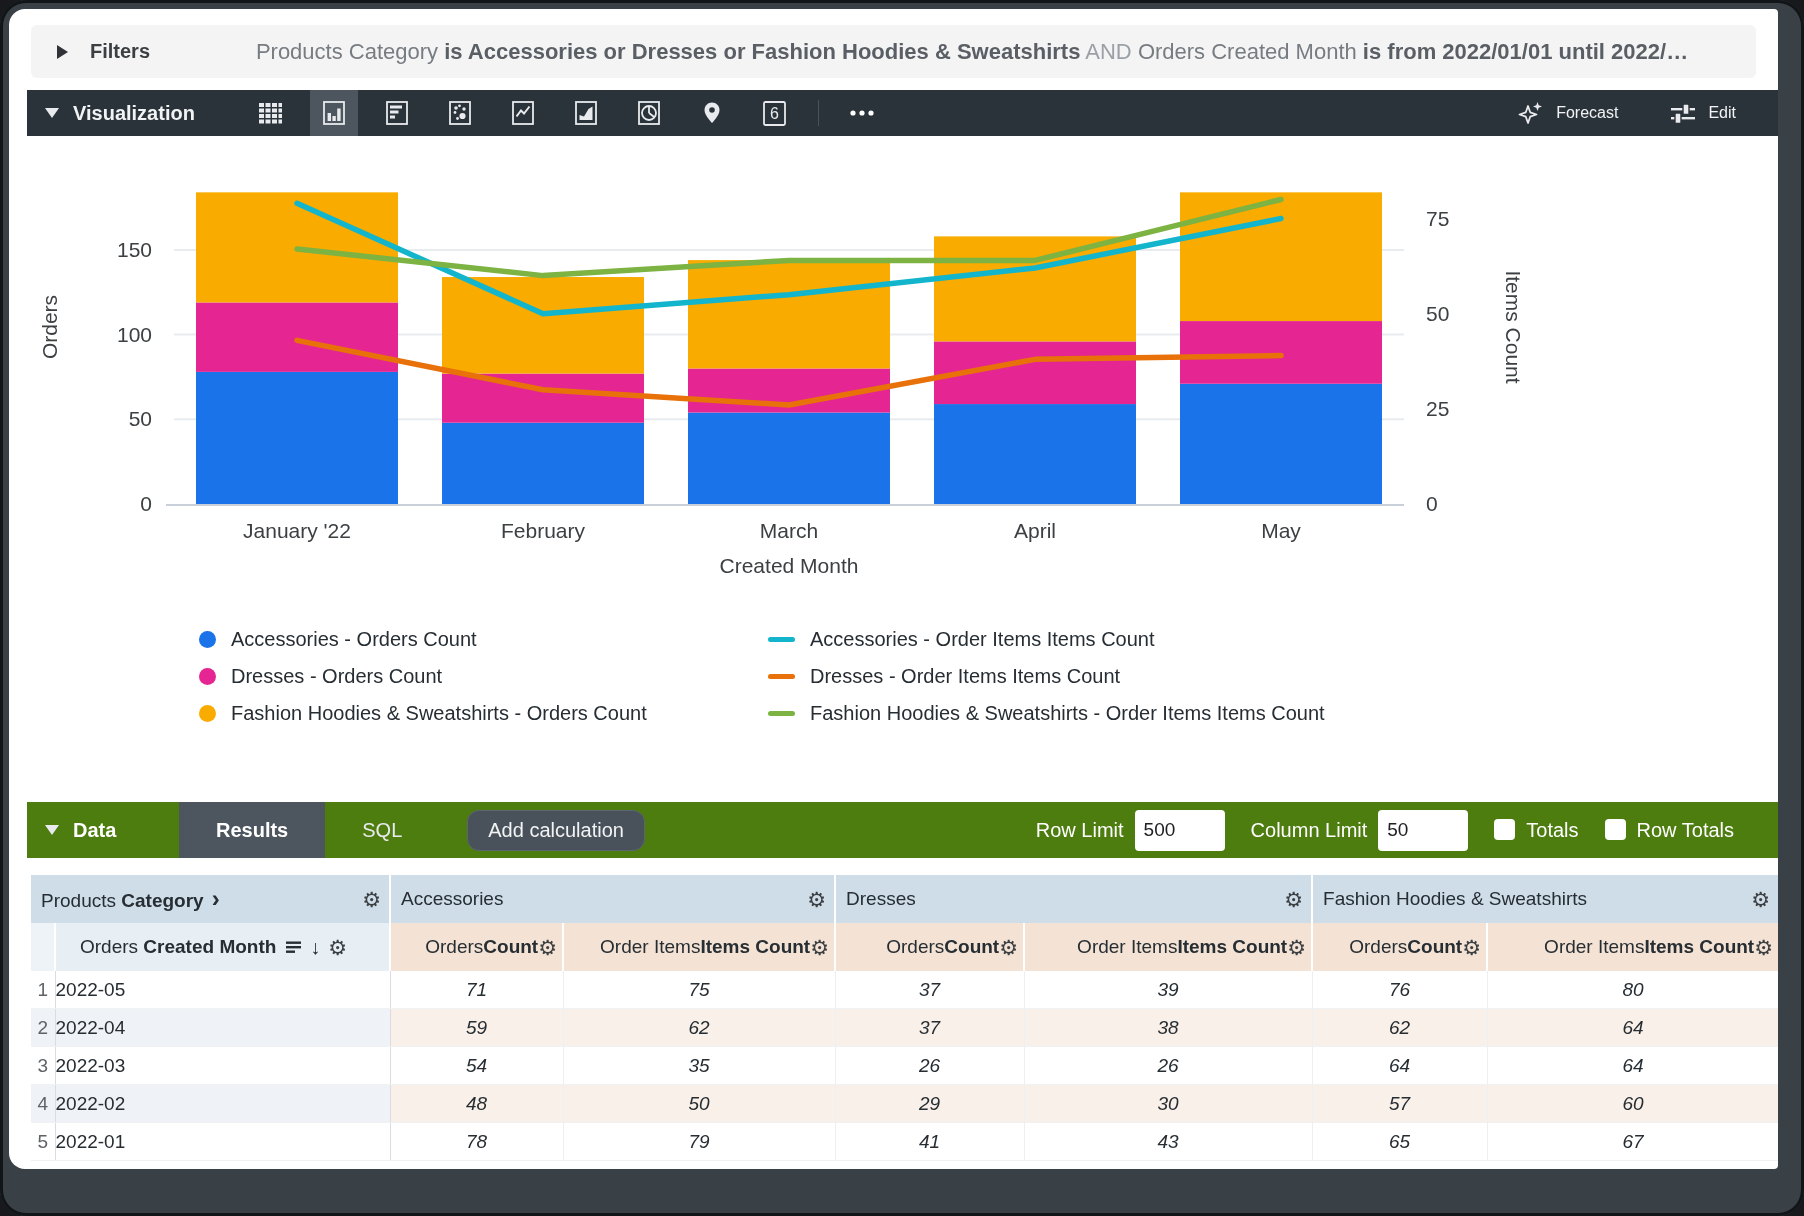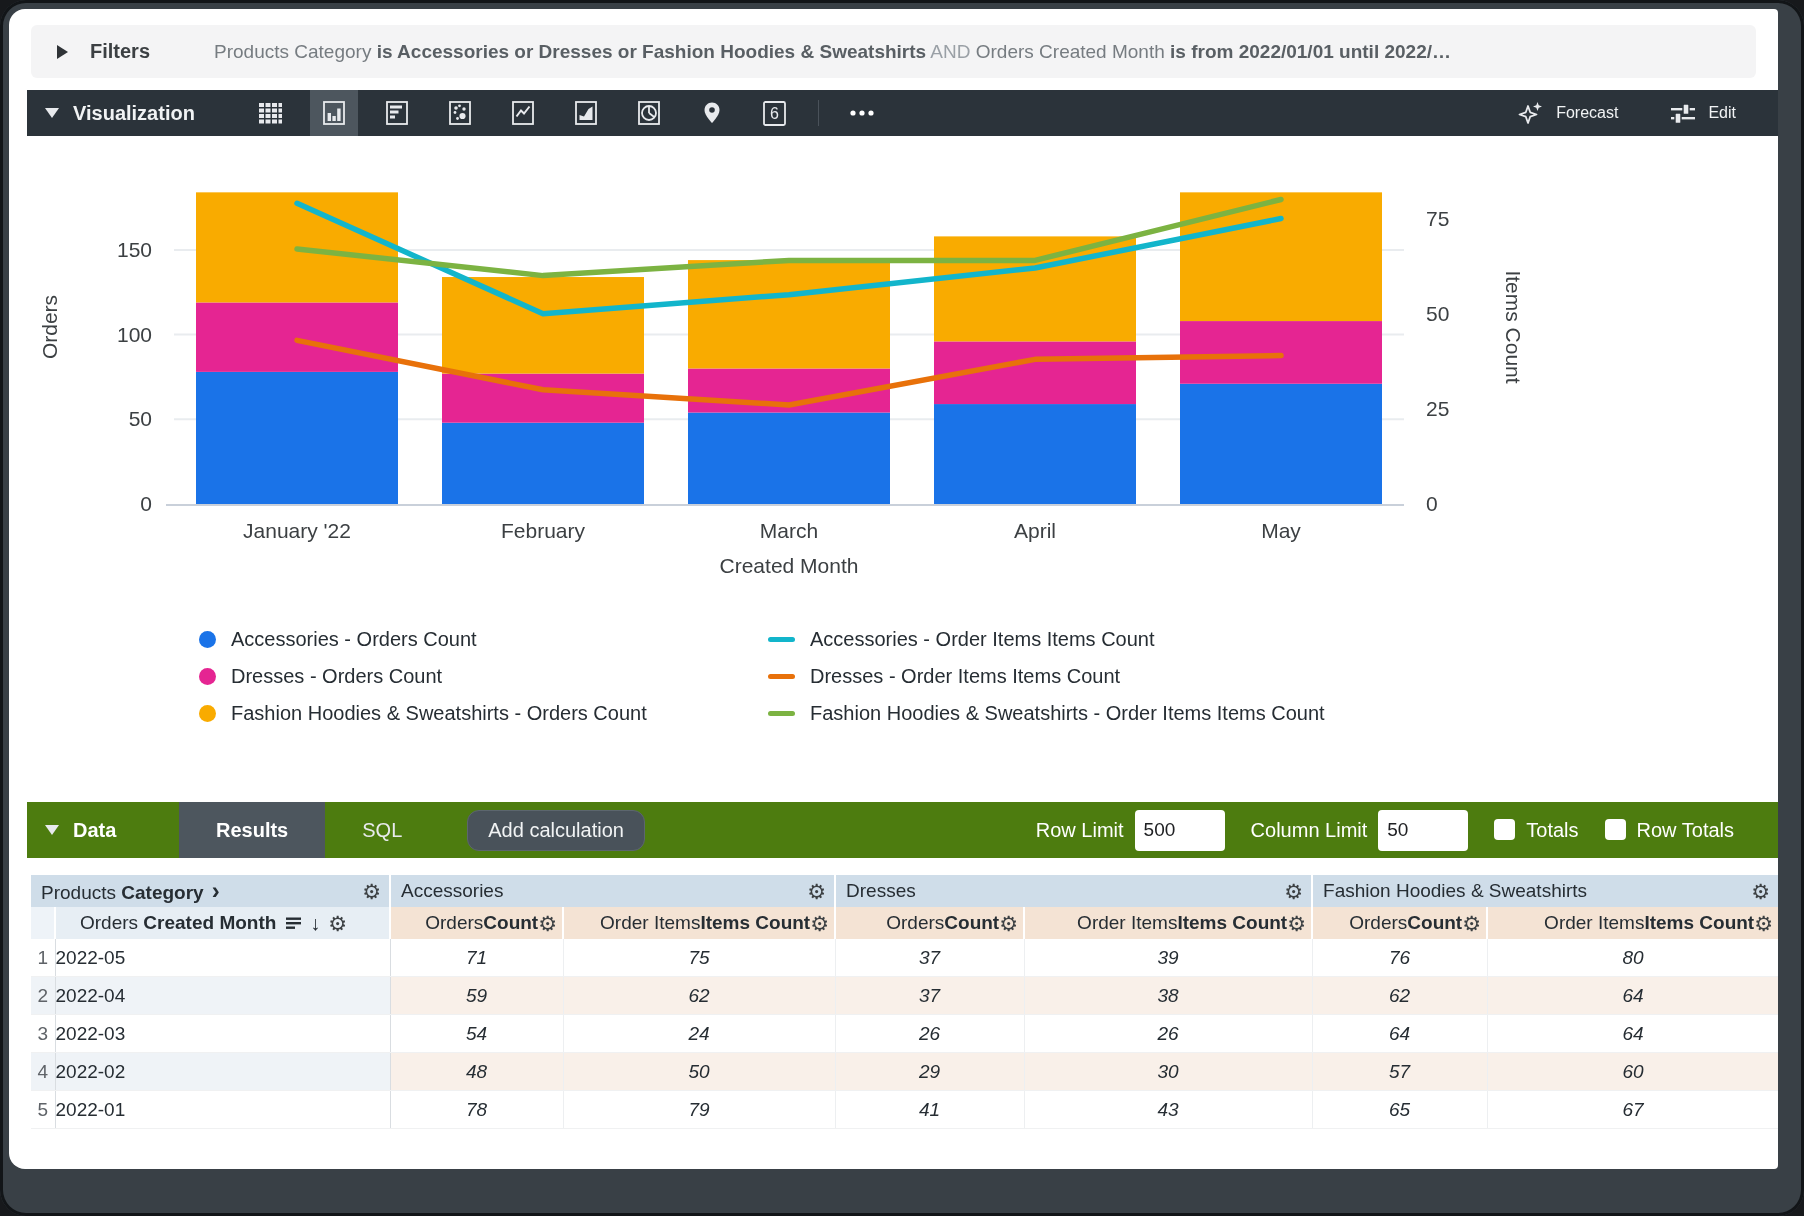--- a/index.html
+++ b/index.html
@@ -3,21 +3,21 @@
 <meta charset="utf-8">
 <style>
   html,body{margin:0;padding:0;background:#17191c;font-family:"Liberation Sans",sans-serif;}
   .window{position:relative;width:1804px;height:1216px;background:#394046;border-radius:26px;overflow:hidden;box-shadow:inset 0 0 0 3px #121518;}
   .content{position:absolute;left:9px;top:9px;width:1769px;height:1160px;background:#ffffff;border-radius:16px 4px 4px 16px;overflow:hidden;}
 
   
   .filter-bar{margin:16px 22px 0 22px;height:53px;background:#f4f4f5;border-radius:6px;display:flex;align-items:center;padding:0 26px;box-sizing:border-box;}
   .caret-right{width:0;height:0;border-left:11px solid #2f3337;border-top:7px solid transparent;border-bottom:7px solid transparent;flex:none;}
   .filter-label{font-size:20px;font-weight:bold;color:#3c4043;margin-left:22px;flex:none;}
-  .filter-text{margin-left:64px;font-size:19px;color:#767c81;white-space:nowrap;overflow:hidden;text-overflow:ellipsis;flex:1;}
+  .filter-text{margin-left:64px;font-size:22px;color:#767c81;white-space:nowrap;overflow:hidden;text-overflow:ellipsis;flex:1;text-align:center;}
   .filter-text .seg-bold{font-weight:bold;color:#595f64;}
   .filter-text .seg-dim{color:#9aa0a6;}
 
   
   .viz-bar{margin:12px 0 0 18px;height:46px;background:#2b333a;display:flex;align-items:center;color:#f1f3f4;}
   .caret-down{width:0;height:0;border-top:10px solid #e8eaed;border-left:7px solid transparent;border-right:7px solid transparent;flex:none;}
   .viz-label{font-size:20px;font-weight:bold;margin-left:14px;}
   .viz-bar-left{display:flex;align-items:center;padding-left:18px;}
   .viz-icons{display:flex;align-items:center;margin-left:52px;height:100%;gap:15px;}
   .vbtn{width:48px;height:46px;display:flex;align-items:center;justify-content:center;cursor:pointer;}
@@ -44,21 +44,21 @@
   .dtab.active{background:#4d565e;font-weight:bold;color:#fff;}
   .add-calc{margin-left:28px;background:#49525a;border:1px solid #5c666e;border-radius:12px;padding:8px 20px;font-size:20px;color:#f1f3f4;cursor:pointer;}
   .data-right{margin-left:auto;display:flex;align-items:center;gap:26px;padding-right:44px;font-size:20px;}
   .limit-group{display:flex;align-items:center;gap:11px;}
   .limit-input{width:72px;height:41px;border-radius:4px;border:none;background:#fff;color:#202124;font-size:19px;padding:0 9px;font-family:"Liberation Sans",sans-serif;box-sizing:content-box;}
   .cb-group{display:flex;align-items:flex-start;gap:11px;}
   .cb{width:21px;height:21px;background:#fff;border-radius:4px;flex:none;cursor:pointer;}
 
   
   table.results{margin:17px 0 0 22px;width:1748px;border-collapse:collapse;table-layout:fixed;font-size:19px;color:#262d33;}
-  table.results th{height:32px;font-weight:normal;padding:0;border-right:2px solid #ffffff;}
+  table.results th{height:48px;font-weight:normal;padding:0;border-right:2px solid #ffffff;}
   table.results th.group-th{background:#cfdde9;}
   table.results th.sub-dim{background:#e7eef4;}
   table.results th.sub-num-pad{background:#eef3f8;}
   table.results th.sub-measure{background:#f4e3d4;}
   .th-inner{display:flex;align-items:center;height:100%;padding:0 8px 0 10px;}
   .th-between{justify-content:space-between;}
   .th-right{justify-content:flex-end;padding-right:5px;}
   .hbold{font-weight:bold;}
   .chev{font-weight:bold;font-size:24px;margin-left:8px;color:#262d33;}
   .gear{font-size:21px;color:#3c4043;line-height:1;cursor:pointer;flex:none;}
@@ -424,21 +424,21 @@
             <td class="val">62</td>
             <td class="val">37</td>
             <td class="val">38</td>
             <td class="val">62</td>
             <td class="val">64</td>
           </tr>
           <tr>
             <td class="rownum">3</td>
             <td class="dim">2022-03</td>
             <td class="val">54</td>
-            <td class="val">24</td>
+            <td class="val">35</td>
             <td class="val">26</td>
             <td class="val">26</td>
             <td class="val">64</td>
             <td class="val">64</td>
           </tr>
           <tr class="alt">
             <td class="rownum">4</td>
             <td class="dim">2022-02</td>
             <td class="val">48</td>
             <td class="val">50</td>

